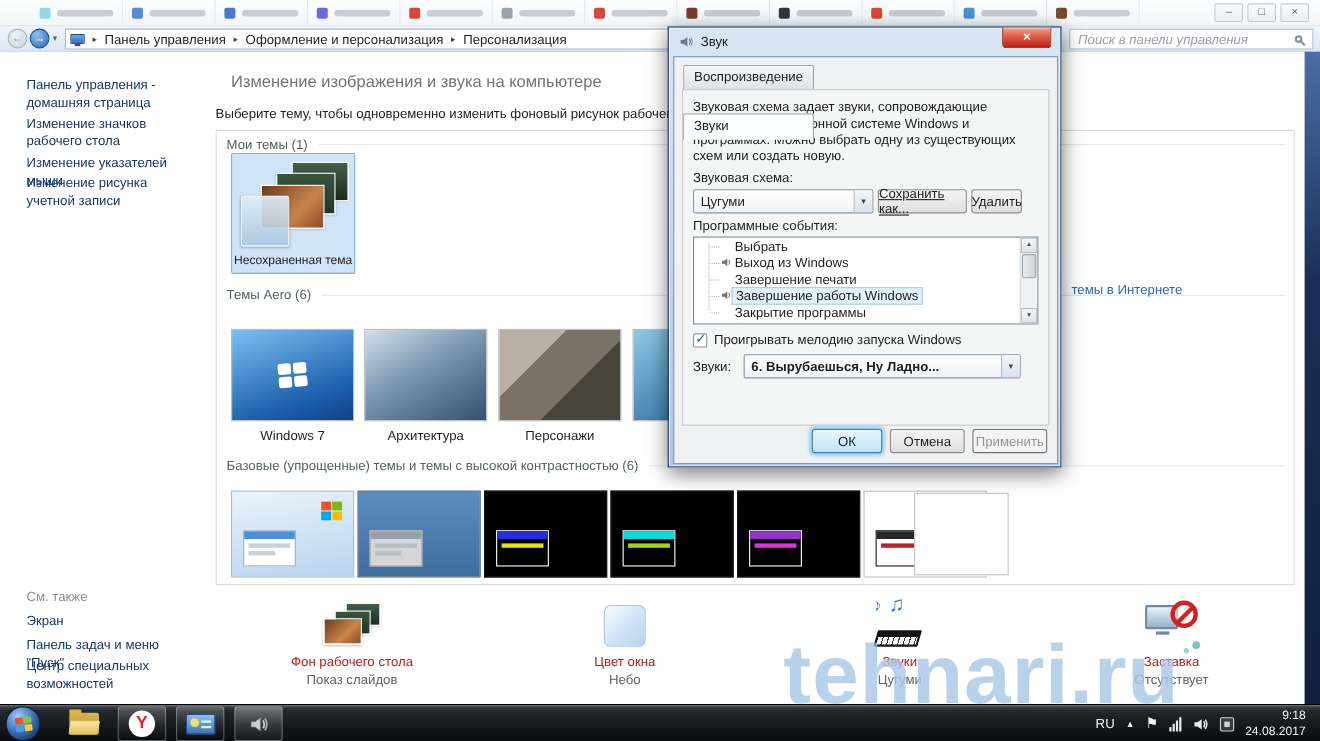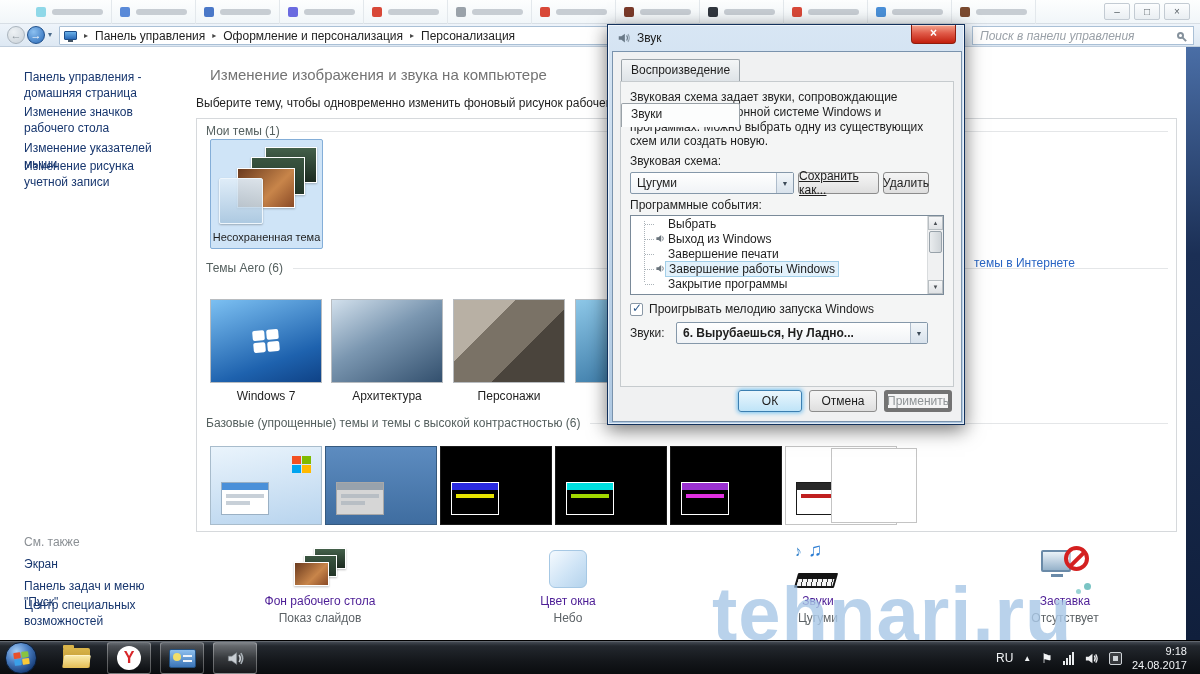--- a/index.html
+++ b/index.html
@@ -65,21 +65,21 @@
   .flag4 span { background:#fff; border-radius:2px; }
   .btile { position:absolute; top:446px; width:112px; height:79px; }
   .miniwin { position:absolute; left:10px; bottom:9px; width:48px; height:33px; }
   .miniwin .t { height:7px; }
   .miniwin .b1 { height:4px; margin:4px 4px 0 4px; }
   .miniwin .b2 { height:4px; margin:3px 18px 0 4px; }
   .cflag { position:absolute; right:10px; top:9px; display:grid; grid-template-columns:9px 9px; grid-template-rows:8px 8px; gap:1px; }
 
   .setting { position:absolute; top:546px; width:170px; height:88px; display:flex; flex-direction:column; align-items:center; z-index:10; }
   .setting .icn { height:46px; display:flex; align-items:center; justify-content:center; position:relative; }
-  .setting .lab { font-size:12px; color:#4c1d95; margin-top:2px; }
+  .setting .lab { font-size:12px; color:#b91c1c; margin-top:2px; }
   .setting .val { font-size:12px; color:#5c6266; margin-top:3px; }
 
   .watermark { position:absolute; left:712px; top:570px; font-size:76px; font-weight:bold; letter-spacing:1px;
     color:rgba(142,183,222,.62); text-shadow:0 2px 2px rgba(255,255,255,.55); z-index:40; pointer-events:none; }
 
   
   .dialog { position:absolute; left:607px; top:24px; width:358px; height:401px; z-index:60;
     background:linear-gradient(#d8e6f4,#aec8e2); border:1px solid #12315c;
     box-shadow:inset 0 0 0 1px rgba(255,255,255,.65), 0 5px 18px rgba(0,0,0,.55); }
   .dtitle { position:absolute; left:0; top:0; right:0; height:26px; display:flex; align-items:center; padding-left:9px; gap:6px; }
@@ -118,21 +118,21 @@
   .scroll .thumb { position:absolute; left:1px; right:1px; top:15px; height:22px;
     background:linear-gradient(90deg,#e9ecee,#cfd4d8); border:1px solid #98a2aa; border-radius:2px; }
   .cbrow { display:flex; align-items:center; gap:6px; margin-top:7px; }
   .cbox { width:13px; height:13px; background:#fff; border:1px solid #8a98a6; border-radius:2px;
     position:relative; flex:0 0 auto; }
   .cbox .chk { position:absolute; left:1px; top:-3px; font-size:12px; font-weight:bold; color:#2d5a8c; }
   .soundsrow { display:flex; align-items:center; margin-top:6px; gap:8px; }
   .dbottom { position:absolute; right:9px; bottom:9px; display:flex; gap:7px; }
   .wbtn.ok { width:64px; border:1px solid #3c7fb1; box-shadow:0 0 4px 1px #74c2f0;
     background:linear-gradient(#eaf6fd,#bfe4f8); }
-  .wbtn.dis { width:68px; background:#f4f4f4; border:4px solid #737373; color:#8f9496; }
+  .wbtn.dis { width:68px; background:#f4f4f4; border:1px solid #737373; color:#8f9496; }
 
   
   .taskbar { position:absolute; left:0; top:640px; width:1200px; height:34px; z-index:100;
     background:linear-gradient(#4a515a,#23282e 15%,#14171b 60%,#0a0c0f); border-top:1px solid #000;
     box-shadow:inset 0 1px 0 rgba(255,255,255,.14); }
   .orb { position:absolute; left:5px; top:1px; width:32px; height:32px; border-radius:50%;
     background:radial-gradient(circle at 35% 28%,#a6cdf4,#4a7ec2 40%,#173d77 78%,#0c2348); border:1px solid #0a1b33;
     display:flex; align-items:center; justify-content:center; }
   .orb .wflag { display:grid; grid-template-columns:7px 7px; grid-template-rows:6px 6px; gap:1px; transform:rotate(-8deg); }
   .orb .wflag span { border-radius:1px; }

